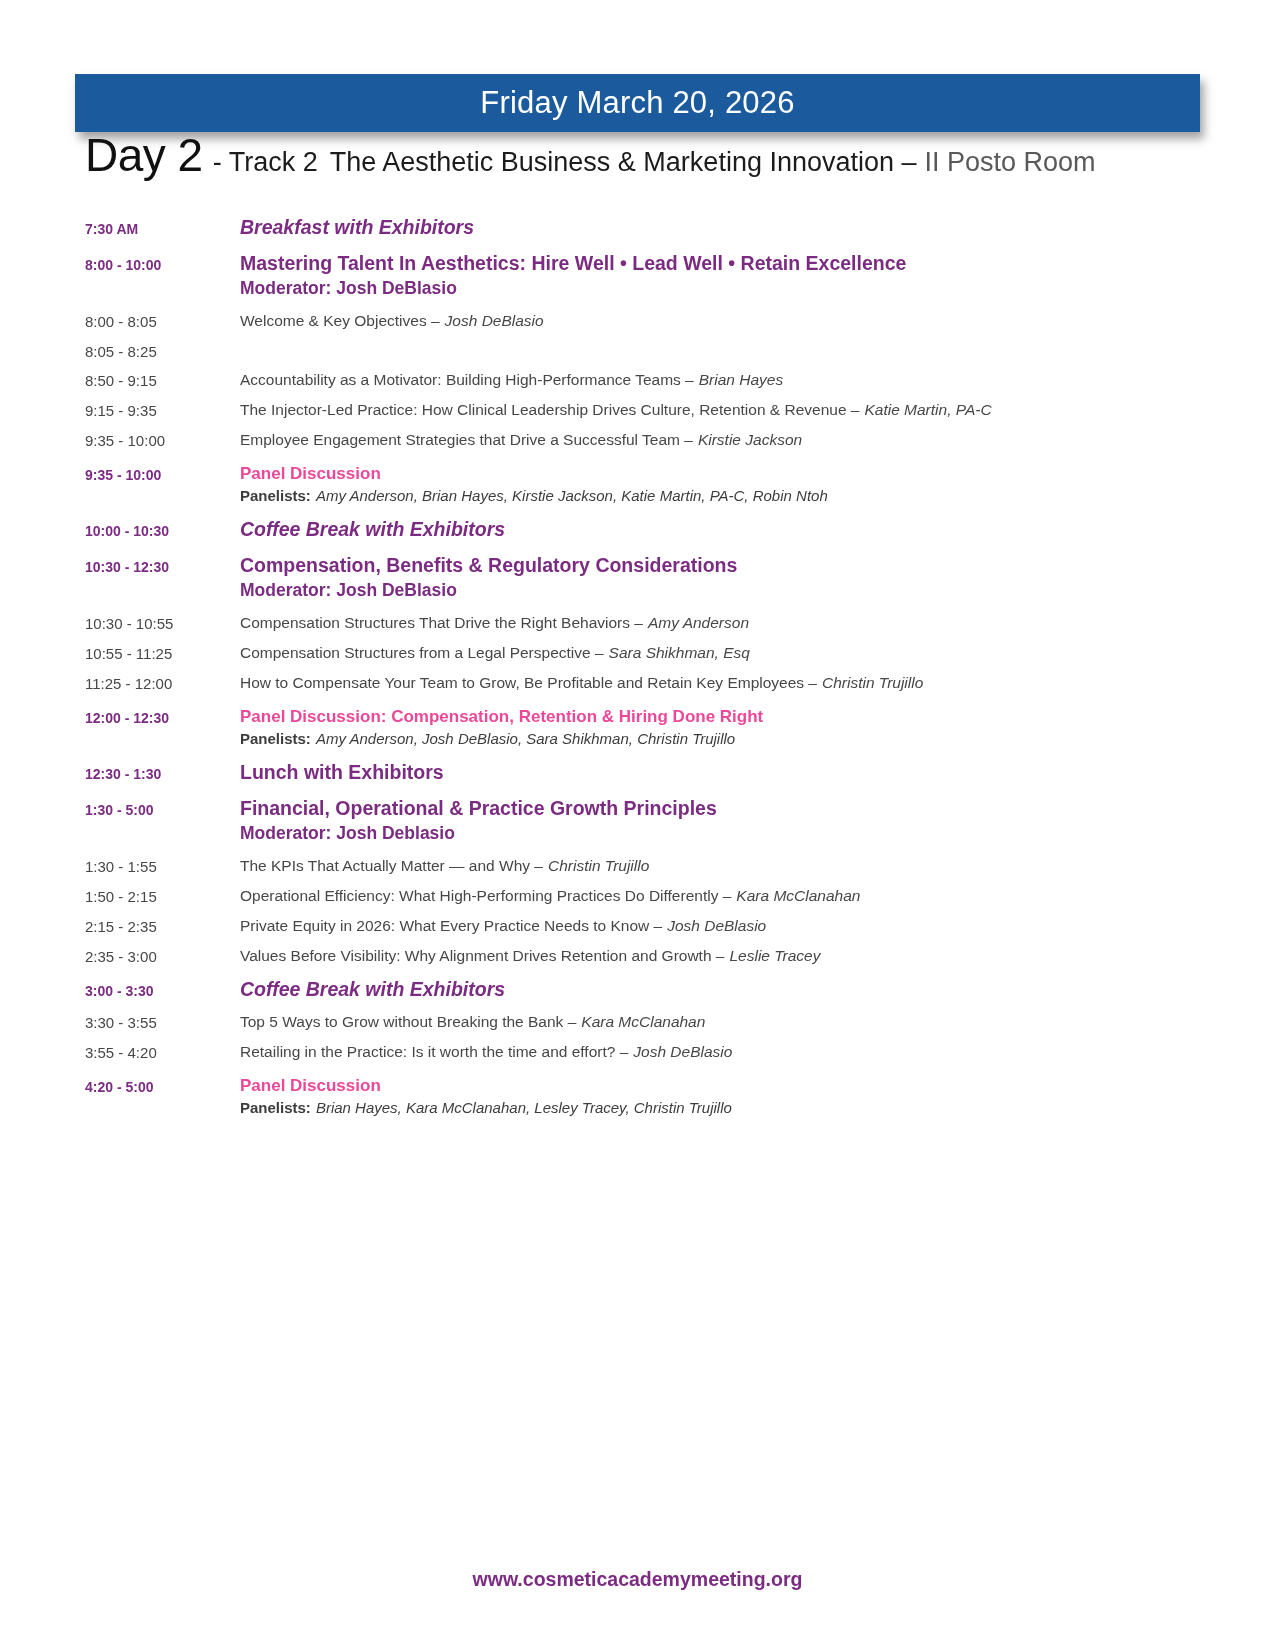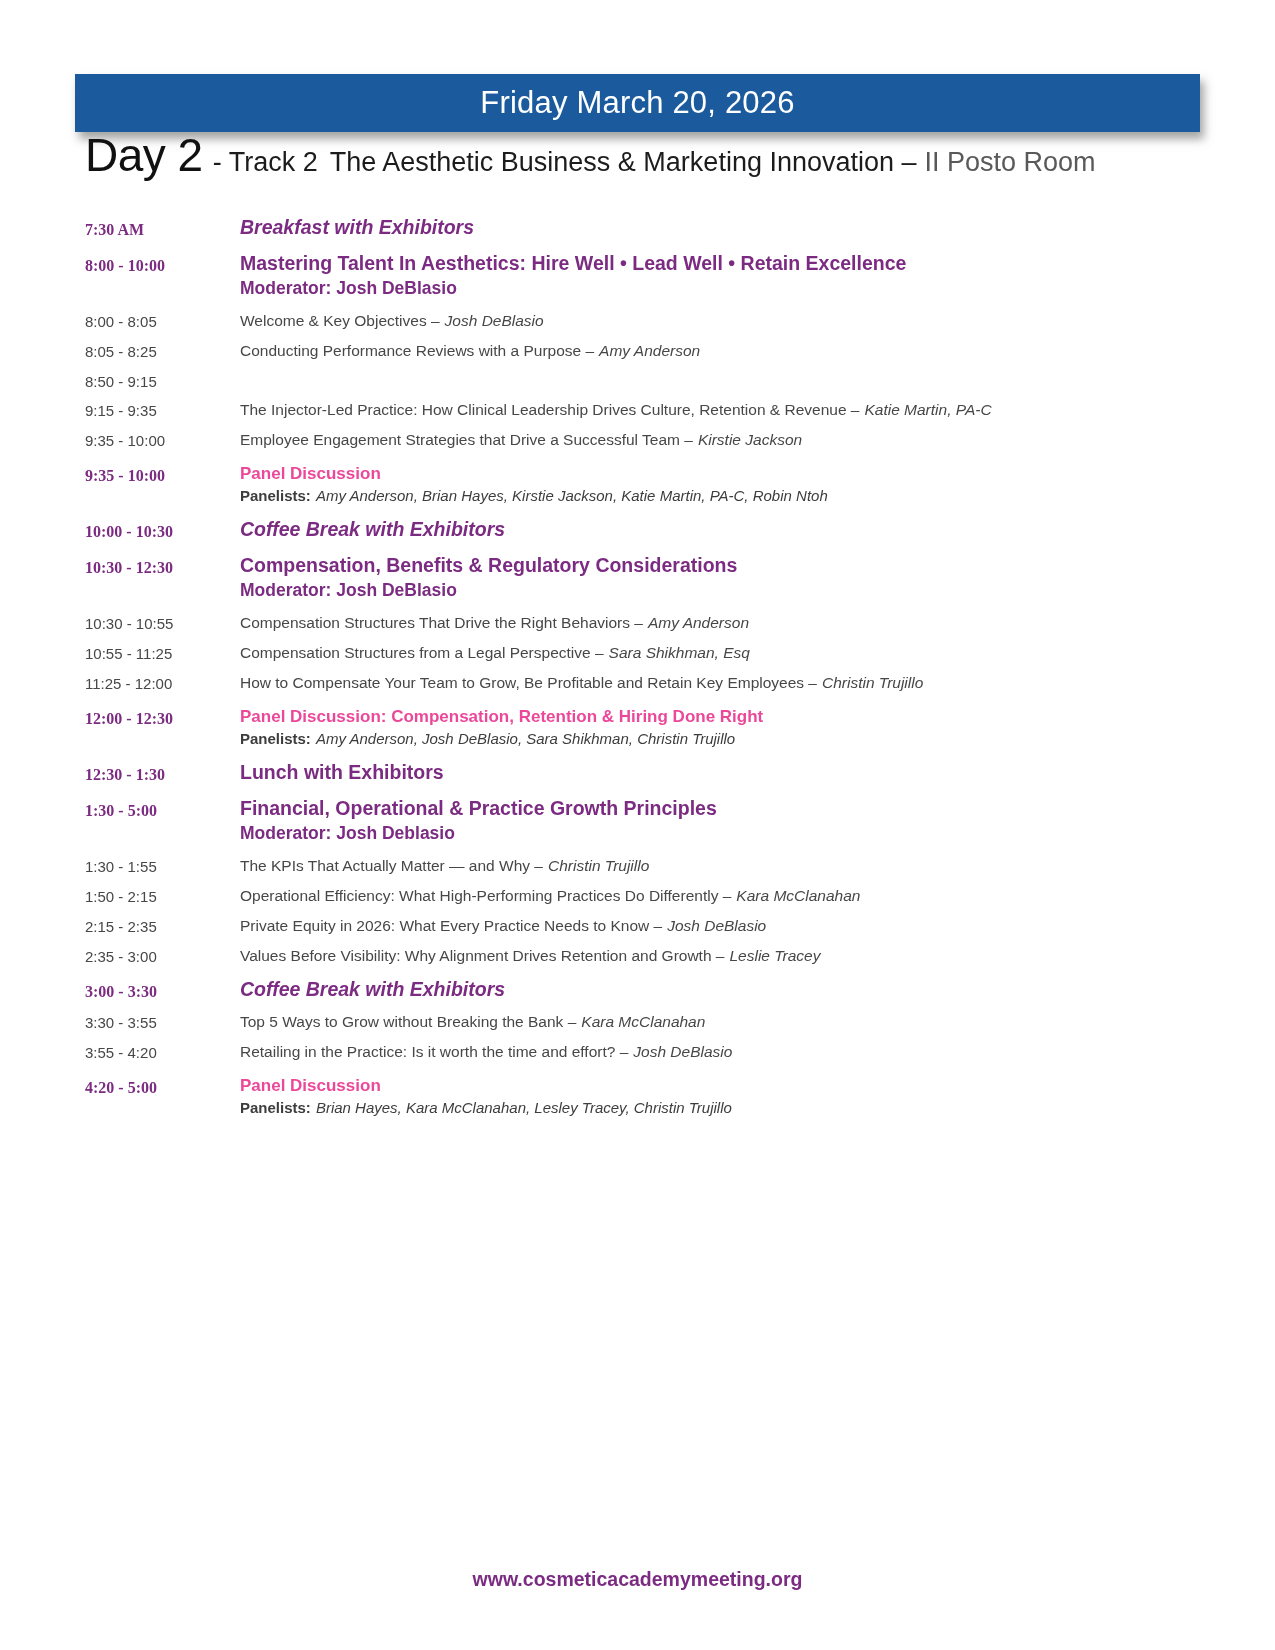--- a/index.html
+++ b/index.html
@@ -50,21 +50,21 @@
   .row .content{flex:1;min-width:0;margin-left:43px;}
   
   .row.item{margin-top:10px;}
   .row.item .item-line{font-size:15.5px;line-height:20px;color:#474747;}
   .row.item .speaker{font-style:italic;margin-left:5px;}
   
   .row.session{margin-top:11px;}
   .row.session .time,
   .row.panel .time,
   .row.break .time{
-    font-weight:bold;color:#7b2b81;font-size:16px;padding-top:6px;font-family:Liberation Serif, serif;
+    font-weight:bold;color:#7b2b81;font-size:14px;padding-top:6px;
   }
   .row.session .title{
     font-size:19.5px;line-height:25px;font-weight:bold;color:#7b2b81;
   }
   .row.session .moderator{
     font-size:17.5px;line-height:25px;font-weight:bold;color:#7b2b81;
   }
   
   .row.break{margin-top:11px;}
   .row.break .title{
@@ -120,26 +120,26 @@
         </div>
       </div>
       <div class="row item">
         <div class="time">8:00 - 8:05</div>
         <div class="content">
           <div class="item-line"><span class="item-text">Welcome &amp; Key Objectives –</span><em class="speaker">Josh DeBlasio</em></div>
         </div>
       </div>
       <div class="row item">
         <div class="time">8:05 - 8:25</div>
-        <div class="content">
-          <div class="item-line"><span class="item-text">Conducting Performance Reviews with a Purpose –</span><em class="speaker">Amy Anderson</em></div>
-        </div>
       </div>
       <div class="row item">
         <div class="time">8:50 - 9:15</div>
+        <div class="content">
+          <div class="item-line"><span class="item-text">Accountability as a Motivator: Building High-Performance Teams –</span><em class="speaker">Brian Hayes</em></div>
+        </div>
       </div>
       <div class="row item">
         <div class="time">9:15 - 9:35</div>
         <div class="content">
           <div class="item-line"><span class="item-text">The Injector-Led Practice: How Clinical Leadership Drives Culture, Retention &amp; Revenue –</span><em class="speaker">Katie Martin, PA-C</em></div>
         </div>
       </div>
       <div class="row item">
         <div class="time">9:35 - 10:00</div>
         <div class="content">

